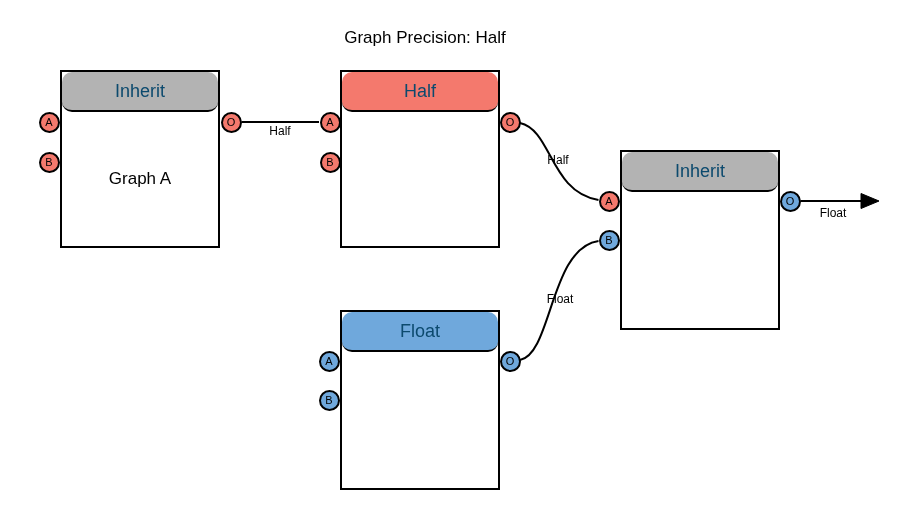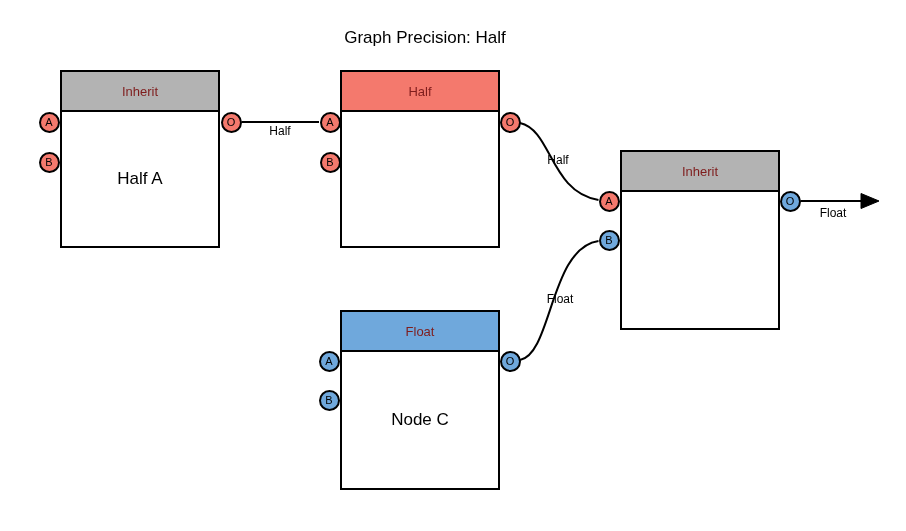--- a/index.html
+++ b/index.html
@@ -46,22 +46,23 @@
     display: flex;
     flex-direction: column;
   }
   .node-header {
     box-sizing: border-box;
     height: 40px;
     border-bottom: 2px solid var(--c-stroke, #000);
     display: flex;
     align-items: center;
     justify-content: center;
-    font-size: 13px;
-    color: #7f1d1d;
+    font-size: 18px;
+    color: #0c4a6e;
+    border-radius: 10px;
   }
   .node-body {
     flex: 1;
     display: flex;
     align-items: center;
     justify-content: center;
     font-size: 17px;
     color: #000;
   }
   .hdr-inherit { background: var(--c-inherit, #b3b3b3); }
@@ -101,30 +102,29 @@
   <svg class="edges" width="906" height="531">
     <path d="M 241.5 122 L 319 122"></path>
     <path d="M 520 123 C 552 130 550 192 598.5 200"></path>
     <path d="M 520 360 C 552 354 550 248 598.5 241"></path>
     <path d="M 800.5 201 L 861 201"></path>
     <polygon points="861,193.5 879,201 861,208.5"></polygon>
   </svg>
 
   <div class="node" style="left:60px; top:70px; width:160px; height:178px;">
     <div class="node-header hdr-inherit">Inherit</div>
-    <div class="node-body">Half A</div>
+    <div class="node-body">Graph A</div>
   </div>
 
   <div class="node" style="left:340px; top:70px; width:160px; height:178px;">
     <div class="node-header hdr-half">Half</div>
   </div>
 
   <div class="node" style="left:340px; top:310px; width:160px; height:180px;">
     <div class="node-header hdr-float">Float</div>
-    <div class="node-body">Node C</div>
   </div>
 
   <div class="node" style="left:620px; top:150px; width:160px; height:180px;">
     <div class="node-header hdr-inherit">Inherit</div>
   </div>
 
   <div class="port port-half" style="left:38.5px; top:111.5px;">A</div>
   <div class="port port-half" style="left:38.5px; top:151.5px;">B</div>
   <div class="port port-half" style="left:220.5px; top:111.5px;">O</div>
 

